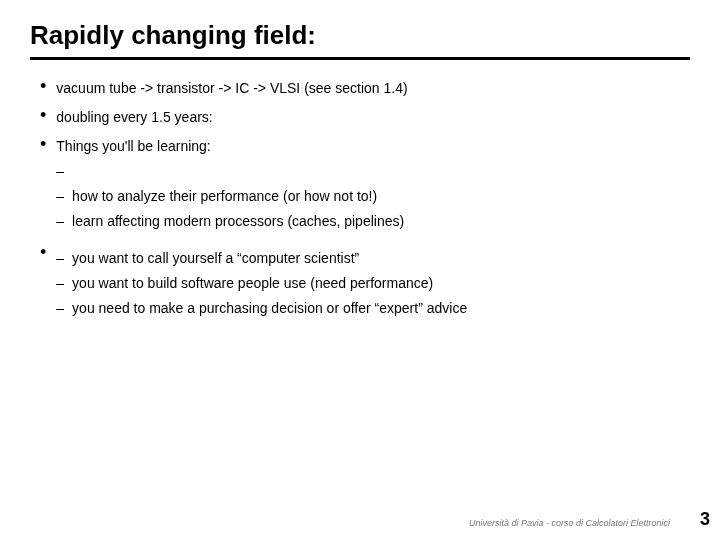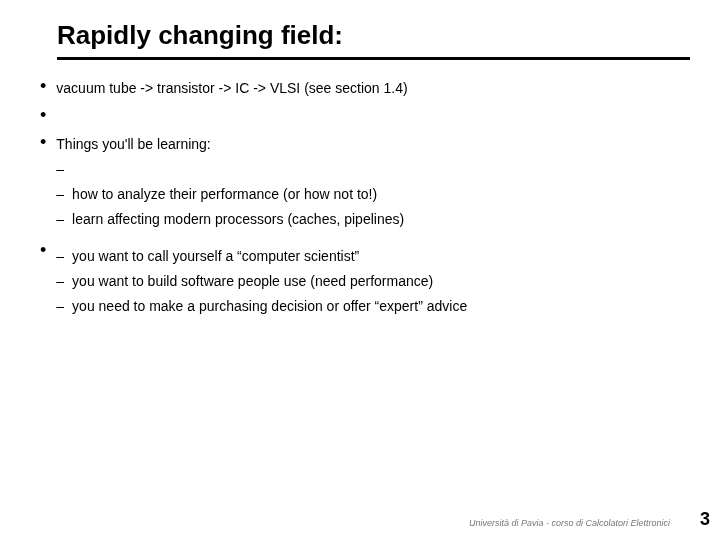--- a/index.html
+++ b/index.html
@@ -22,21 +22,20 @@
       width: 720px;
       height: 540px;
       padding: 20px 30px 20px 30px;
       position: relative;
     }
 
     .title-section {
       border-bottom: 3px solid #000000;
       padding-bottom: 6px;
       margin-bottom: 18px;
-      margin-left: 27px;
     }
 
     .title {
       font-size: 26px;
       font-weight: bold;
       color: #000000;
     }
 
     .content {
       padding-left: 10px;
@@ -129,20 +128,21 @@
     <ul class="bullet-list">
 
       <li class="bullet-item">
         <span class="bullet-dot">•</span>
         <span class="bullet-content">vacuum tube -&gt; transistor -&gt; IC -&gt; VLSI (see section 1.4)</span>
       </li>
 
       <li class="bullet-item">
         <span class="bullet-dot">•</span>
         <div class="bullet-content">
+          <span>doubling every 1.5 years:</span>
         </div>
       </li>
 
       <li class="bullet-item">
         <span class="bullet-dot">•</span>
         <div class="bullet-content">
           <span>Things you'll be learning:</span>
           <ul class="sub-list">
             <li class="sub-item">
               <span class="sub-dash">–</span>

